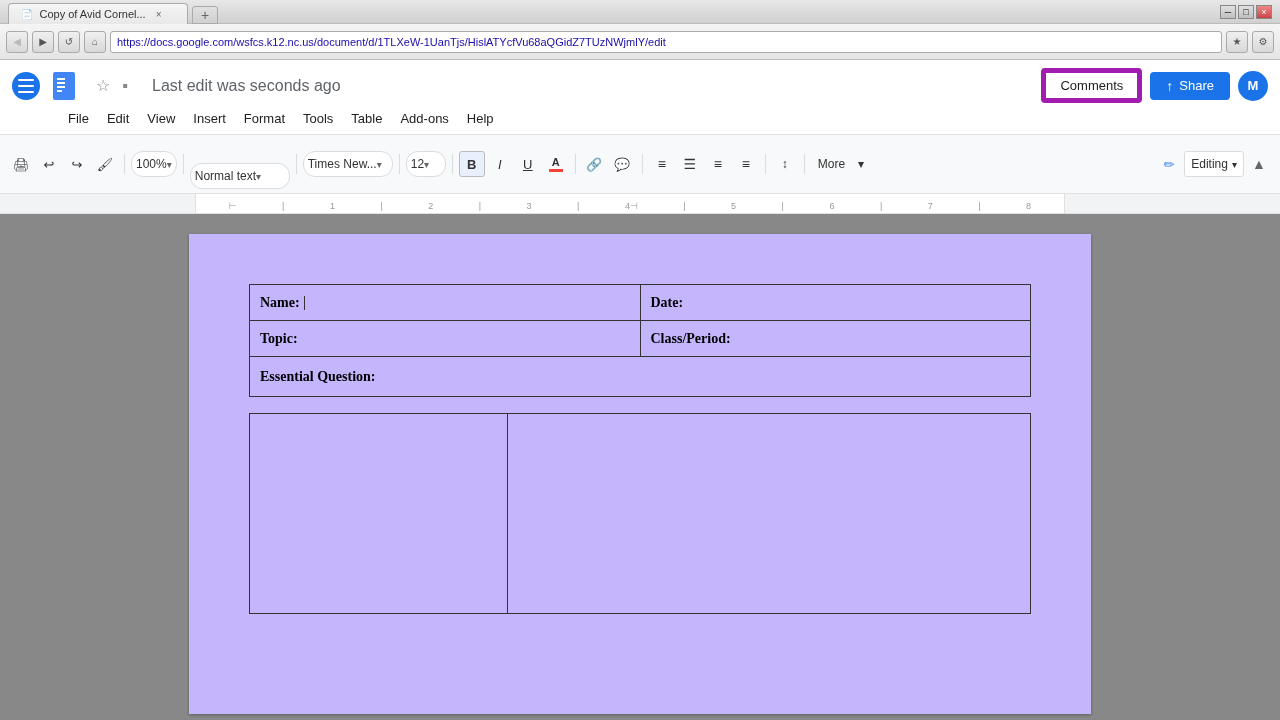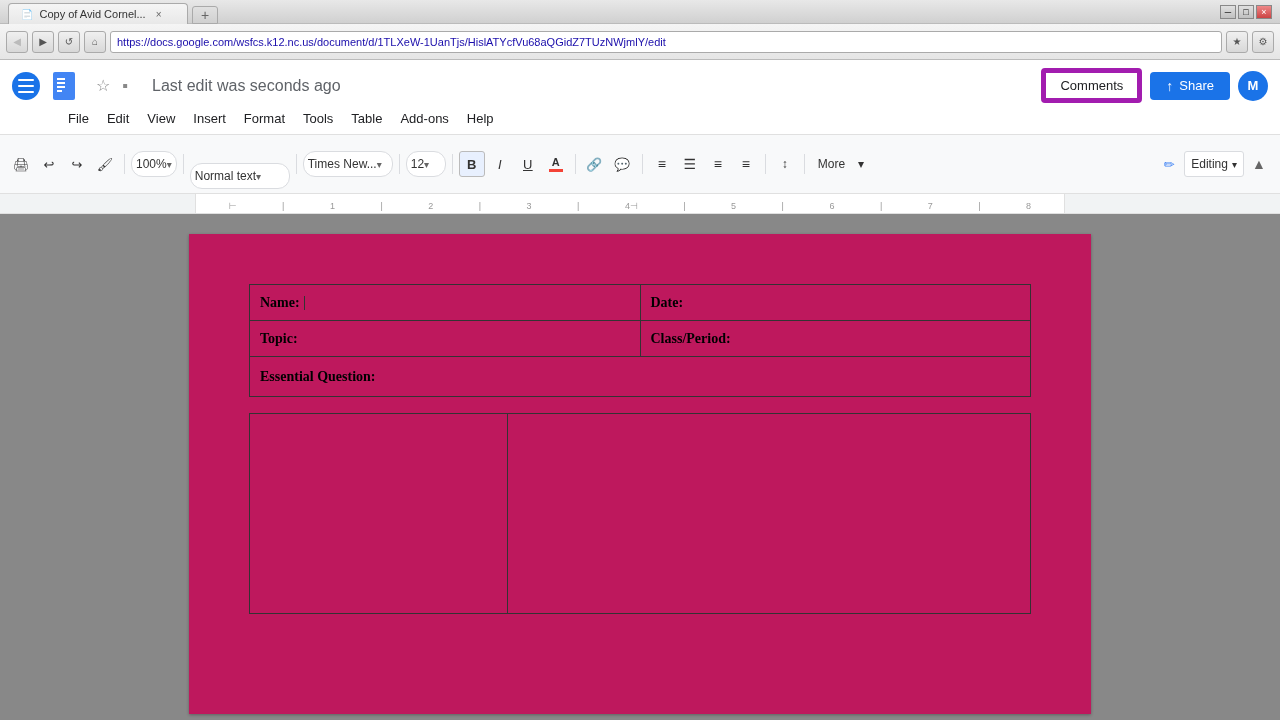--- a/index.html
+++ b/index.html
@@ -224,21 +224,21 @@
       flex: 1;
       overflow: auto;
       display: flex;
       justify-content: center;
       padding: 20px 0;
       height: calc(720px - 24px - 36px - 26px - 52px - 44px - 20px);
     }
 
     
     .doc-page {
-      background: #be185d;
+      background: #c4b5fd;
       width: 902px;
       min-height: 480px;
       padding: 50px 60px 40px 60px;
       box-shadow: 0 1px 3px rgba(0,0,0,0.3);
     }
 
     
     .cornell-header-table {
       width: 100%;
       border-collapse: collapse;

